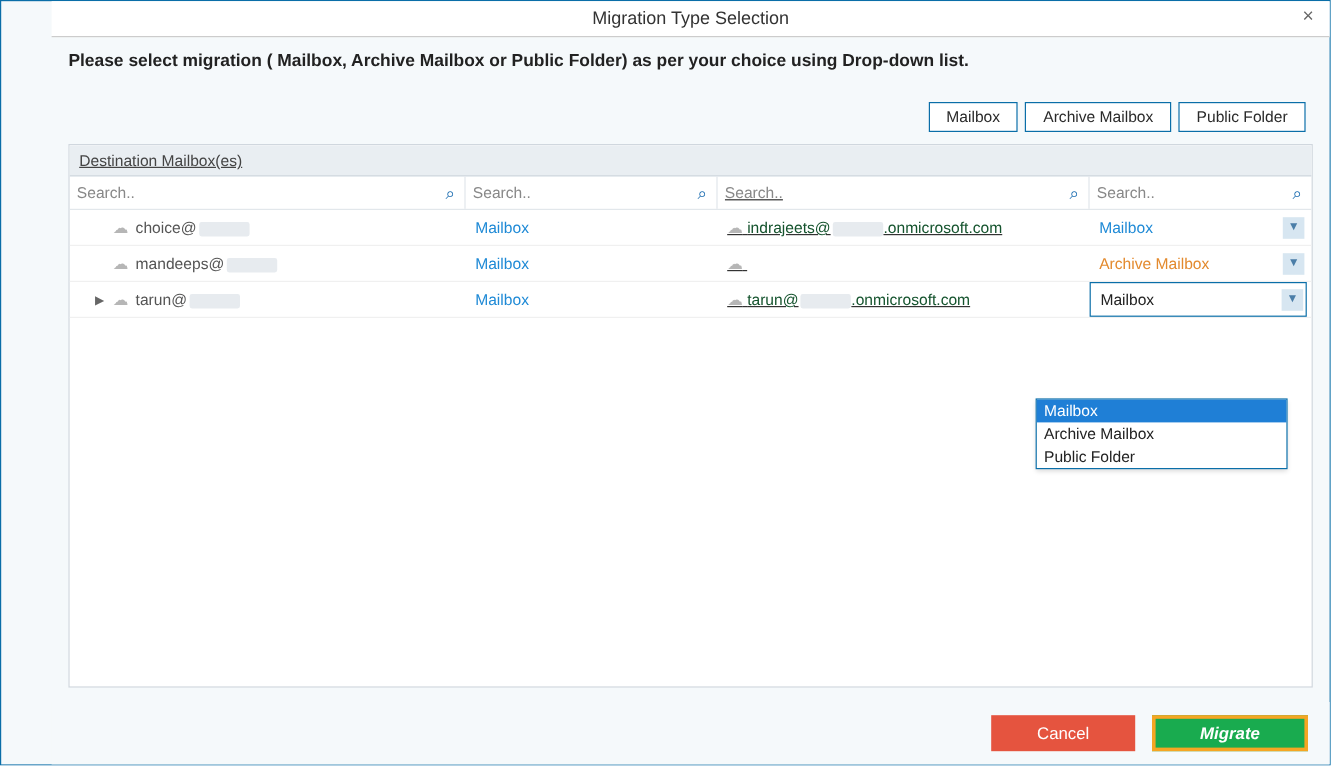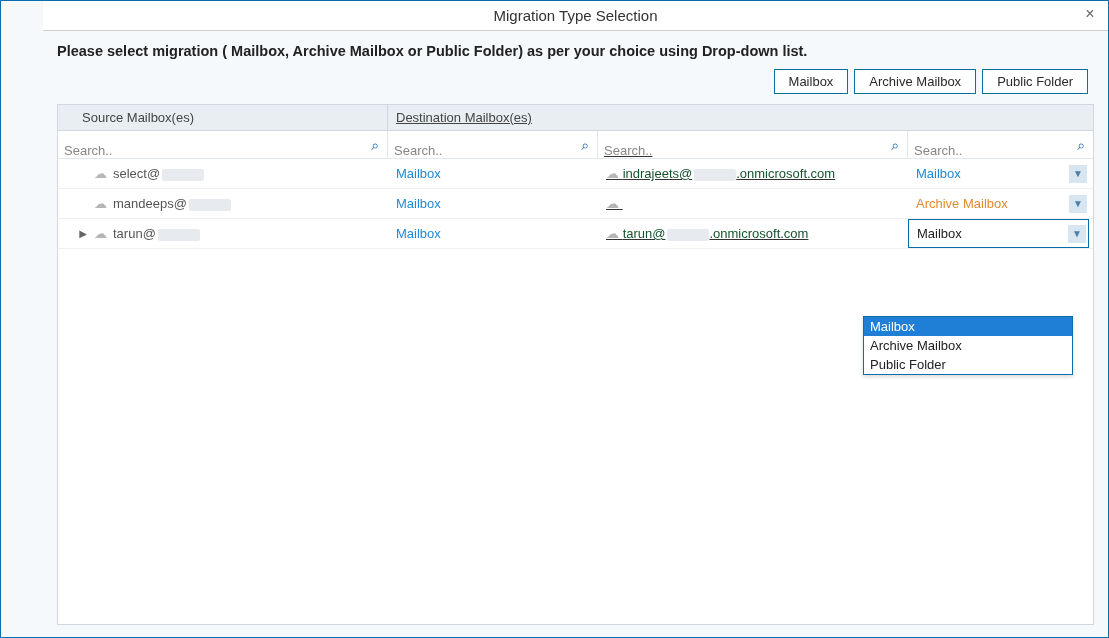--- a/index.html
+++ b/index.html
@@ -45,21 +45,21 @@
     flex: 1;
     padding: 12px 14px;
     display: flex;
     flex-direction: column;
     position: relative;
   }
   .instruction {
     font-size: 14.5px;
     font-weight: 700;
     color: #222;
-    margin-bottom: 4px;
+    margin-bottom: 20px;
     white-space: nowrap;
     overflow: hidden;
   }
   .type-buttons {
     display: flex;
     gap: 6px;
     justify-content: flex-end;
     margin-top: 6px;
     margin-bottom: 10px;
     margin-right: 6px;
@@ -101,21 +101,21 @@
   .col-dest   { width: 310px; text-decoration: underline; }
   .col-to     { flex: 1; padding-right: 24px;}
   .search-row {
     display: flex;
     border-bottom: 1px solid #e2e7eb;
     height: 28px;
   }
   .search-cell {
     border-right: 1px solid #e2e7eb;
     display: flex;
-    align-items: flex-end;
+    align-items: center;
     padding: 0 6px;
     position: relative;
   }
   .search-cell:last-child { border-right: none; }
   .search-cell input {
     width: 100%;
     border: none;
     outline: none;
     font-size: 13px;
     color: #333;
@@ -261,21 +261,20 @@
 
     <div class="type-buttons">
       <button class="type-btn">Mailbox</button>
       <button class="type-btn">Archive Mailbox</button>
       <button class="type-btn">Public Folder</button>
     </div>
 
     <div class="grid-wrap">
 
       <div class="grid-header">
-        <div class="col col-source">Source Mailbox(es)</div>
         <div class="col col-dest">Destination Mailbox(es)</div>
       </div>
 
       <div class="search-row">
         <div class="search-cell col-source">
           <input placeholder="Search.." style="">
           <span class="search-icon">⌕</span>
         </div>
         <div class="search-cell col-from">
           <input placeholder="Search.." style="">
@@ -288,21 +287,21 @@
         <div class="search-cell col-to">
           <input placeholder="Search.." style="">
           <span class="search-icon">⌕</span>
         </div>
       </div>
 
       <div class="data-row">
         <div class="cell col-source">
           <span class="expander"></span>
           <span class="cloud-icon">☁</span>
-          <span class="txt-src"><span>select@</span><span class="redact"></span></span>
+          <span class="txt-src"><span>choice@</span><span class="redact"></span></span>
         </div>
         <div class="cell col-from">
           <span class="txt-link">Mailbox</span>
         </div>
         <div class="cell col-dest">
           <span class="cloud-icon">☁</span>&nbsp;
           <span class="txt-green"><span>indrajeets@</span><span class="redact"></span><span>.onmicrosoft.com</span></span>
         </div>
         <div class="cell col-to">
           <span class="txt-link">Mailbox</span>
@@ -350,14 +349,18 @@
       <div class="dropdown-list">
         <div class="item selected">Mailbox</div>
         <div class="item">Archive Mailbox</div>
         <div class="item">Public Folder</div>
       </div>
 
     </div>
 
   </div>
 
+  <div class="footer">
+    <button class="btn btn-cancel">Cancel</button>
+    <button class="btn btn-migrate">Migrate</button>
+  </div>
 
 </div>
 
 </body></html>

